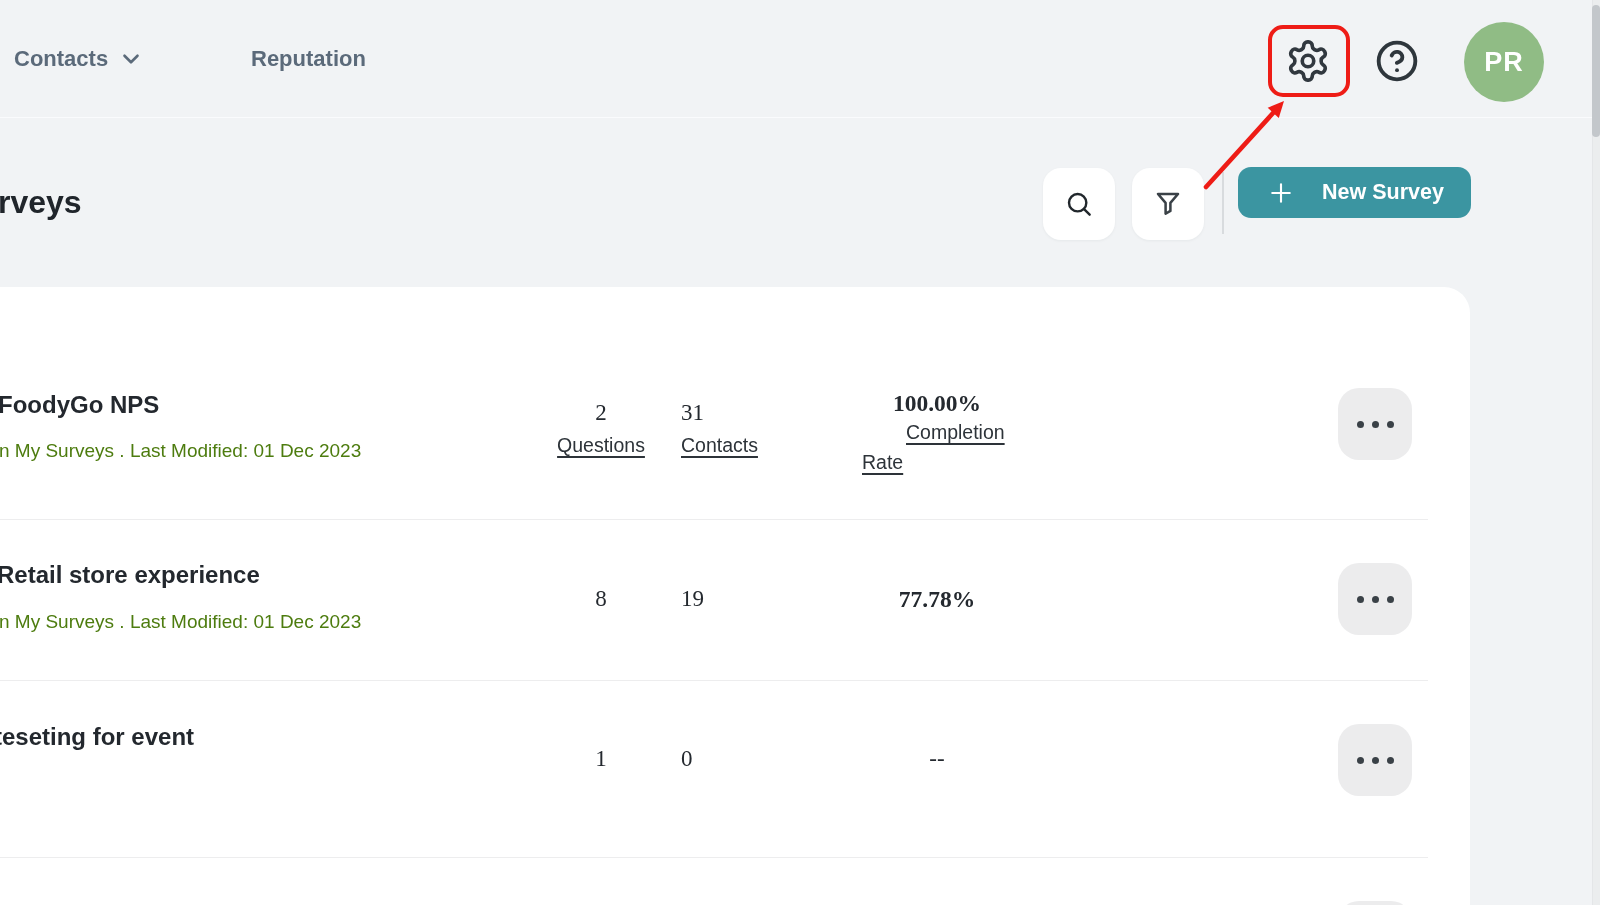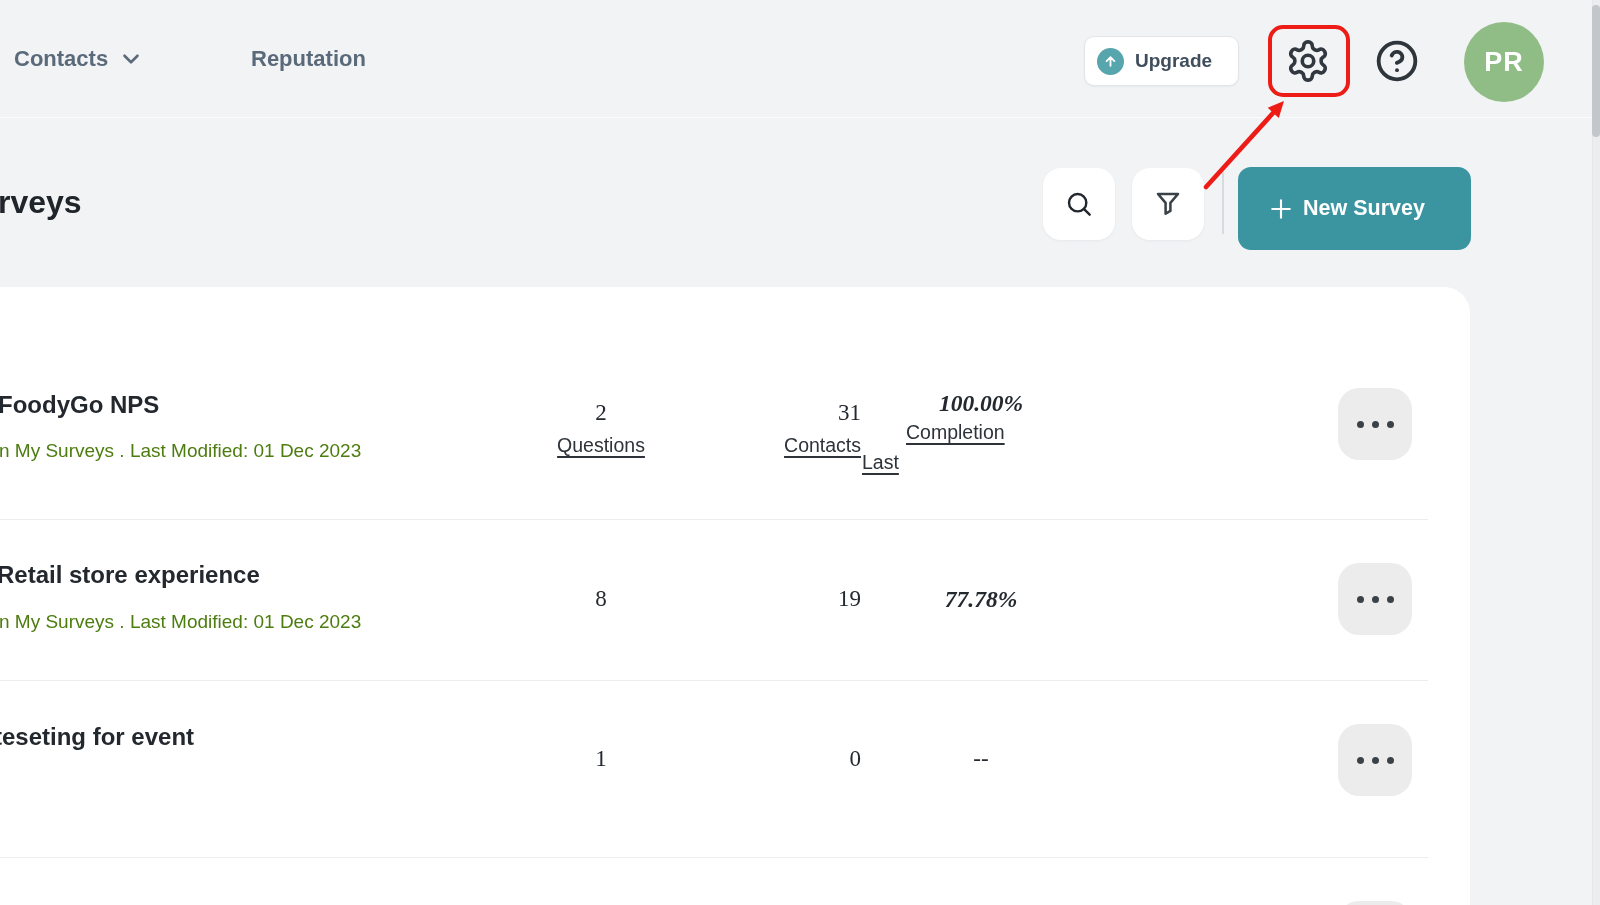--- a/index.html
+++ b/index.html
@@ -24,36 +24,36 @@
 
   
   .scroll-track{left:1592px;top:0;width:8px;height:905px;background:#ebedee;border-left:1px solid #e4e6e8;box-sizing:border-box;}
   .scroll-thumb{left:1592px;top:5px;width:8px;height:132px;background:#c3c7cb;border-radius:4px;}
 
   
   .page-title{left:-2px;top:184px;font-size:32px;font-weight:700;color:#20252b;}
   .tool-btn{top:168px;width:72px;height:72px;background:#ffffff;border-radius:18px;display:flex;align-items:center;
     justify-content:center;box-shadow:0 1px 3px rgba(20,30,40,0.05);cursor:pointer;}
   .v-divider{left:1222px;top:172px;width:2px;height:62px;background:#d8dbde;}
-  .new-survey-btn{left:1238px;top:167px;width:233px;height:83px;background:#3b95a1;border-radius:13px;display:flex;
-    align-items:center;gap:7px;padding-left:28px;box-sizing:border-box;cursor:pointer;}
+  .new-survey-btn{left:1238px;top:167px;width:233px;height:51px;background:#3b95a1;border-radius:13px;display:flex;
+    align-items:center;gap:26px;padding-left:28px;box-sizing:border-box;cursor:pointer;}
   .new-survey-label{color:#ffffff;font-size:21.5px;font-weight:700;}
 
   
   .card{left:-40px;top:287px;width:1510px;height:660px;background:#ffffff;border-radius:26px;z-index:1;}
   .z2{z-index:2;}
   .row-title{font-size:24px;font-weight:700;color:#23282e;white-space:nowrap;cursor:pointer;}
   .row-meta{font-size:19px;color:#4d7c0f;white-space:nowrap;}
   .stat-num{font-family:"Liberation Serif","DejaVu Serif",serif;font-size:23px;color:#24292f;text-align:center;}
   .stat-num.bold{font-weight:700;font-size:23.5px;}
   .stat-label{font-size:19.5px;color:#2d3339;text-decoration:underline;text-decoration-thickness:1.5px;
     text-underline-offset:4px;cursor:pointer;}
   .col-q{left:511px;width:180px;text-align:center;}
-  .col-r{left:681px;width:180px;text-align:right;}
-  .col-c{left:906px;width:150px;font-style:italic;}
+  .col-r{left:681px;width:180px;text-align:left;}
+  .col-c{left:862px;width:150px;}
   .h-divider{left:0;height:1px;background:#ededee;width:1428px;}
   .menu-btn{left:1338px;width:74px;height:72px;background:#ececed;border-radius:21px;display:flex;align-items:center;
     justify-content:center;gap:8px;cursor:pointer;}
   .menu-btn i{width:7px;height:7px;border-radius:50%;background:#3a4147;display:block;}
 
   .annot-arrow{left:1195px;top:95px;width:100px;height:105px;z-index:6;pointer-events:none;}
 </style>
 </head>
 <body>
 
@@ -63,28 +63,20 @@
     <span>Contacts</span>
     <svg width="26" height="26" viewBox="0 0 24 24" fill="none" stroke="#5b6a7a" stroke-width="2.4" stroke-linecap="round" stroke-linejoin="round">
       <path d="M6 9l6 6 6-6"></path>
     </svg>
   </div>
   <div class="abs nav-item" style="left:211px;top:46px;margin-left:40px;">
     <span>Reputation</span>
   </div>
   <div class="abs header-line"></div>
 
-  <div class="abs upgrade-btn">
-    <span class="upgrade-circle">
-      <svg width="17" height="17" viewBox="0 0 24 24" fill="none" stroke="#ffffff" stroke-width="2.6" stroke-linecap="round" stroke-linejoin="round">
-          <path d="M12 18V6M6.5 11.5L12 6l5.5 5.5"></path>
-        </svg>
-    </span>
-    <span class="upgrade-label">Upgrade</span>
-  </div>
 
   <div class="abs icon-btn-plain" style="left:1285px;top:38px;width:46px;height:46px;">
     <svg width="46" height="46" viewBox="0 0 24 24" fill="none" stroke="#31383f" stroke-width="1.9" stroke-linecap="round" stroke-linejoin="round">
       <path d="M12.22 2h-.44a2 2 0 0 0-2 2v.18a2 2 0 0 1-1 1.73l-.43.25a2 2 0 0 1-2 0l-.15-.08a2 2 0 0 0-2.73.73l-.22.38a2 2 0 0 0 .73 2.73l.15.1a2 2 0 0 1 1 1.72v.51a2 2 0 0 1-1 1.74l-.15.09a2 2 0 0 0-.73 2.73l.22.38a2 2 0 0 0 2.73.73l.15-.08a2 2 0 0 1 2 0l.43.25a2 2 0 0 1 1 1.73V20a2 2 0 0 0 2 2h.44a2 2 0 0 0 2-2v-.18a2 2 0 0 1 1-1.73l.43-.25a2 2 0 0 1 2 0l.15.08a2 2 0 0 0 2.73-.73l.22-.39a2 2 0 0 0-.73-2.73l-.15-.08a2 2 0 0 1-1-1.74v-.5a2 2 0 0 1 1-1.74l.15-.09a2 2 0 0 0 .73-2.73l-.22-.38a2 2 0 0 0-2.73-.73l-.15.08a2 2 0 0 1-2 0l-.43-.25a2 2 0 0 1-1-1.73V4a2 2 0 0 0-2-2z"></path>
       <circle cx="12" cy="12" r="3"></circle>
     </svg>
   </div>
   <div class="abs red-box"></div>
   <svg class="abs annot-arrow" viewBox="0 0 100 105">
     <line x1="11" y1="92" x2="79" y2="17" stroke="#ee1c16" stroke-width="4.6" stroke-linecap="round"></line>
@@ -138,21 +130,21 @@
   </div>
   <div class="abs z2 col-r stat-num" style="top:400px;">31</div>
   <div class="abs z2 col-r" style="top:434px;">
     <span class="stat-label">Contacts</span>
   </div>
   <div class="abs z2 col-c stat-num bold" style="top:390px;">100.00%</div>
   <div class="abs z2" style="left:862px;top:421px;margin-left:44px;">
     <span class="stat-label">Completion</span>
   </div>
   <div class="abs z2" style="left:862px;top:451px;">
-    <span class="stat-label">Last</span>
+    <span class="stat-label">Rate</span>
   </div>
   <div class="abs z2 menu-btn" style="top:388px;">
     <i></i>
       <i></i>
       <i></i>
   </div>
   <div class="abs z2 h-divider" style="top:519px;"></div>
 
   <div class="abs z2 row-title" style="left:-3px;top:561px;">Retail store experience</div>
   <div class="abs z2 row-meta" style="left:-1px;top:611px;">n My Surveys . Last Modified: 01 Dec 2023</div>

